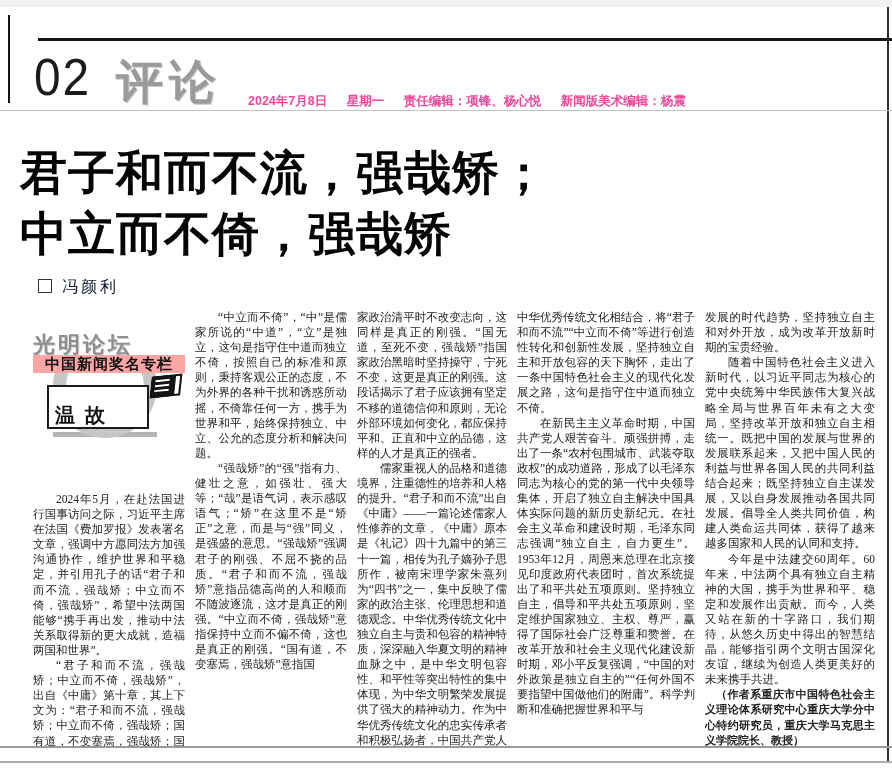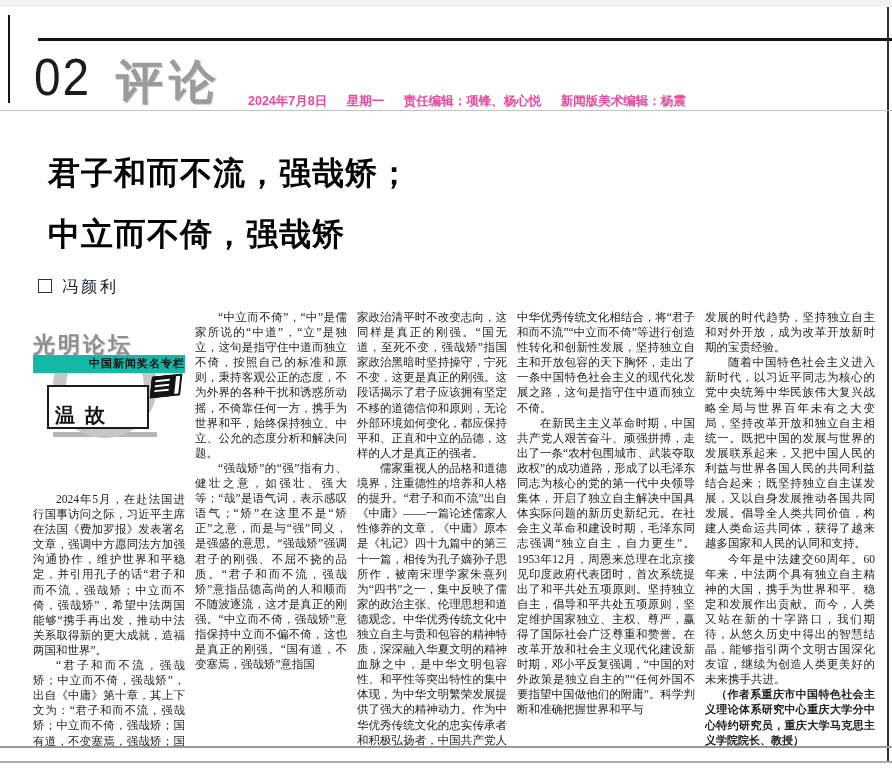--- a/index.html
+++ b/index.html
@@ -27,22 +27,22 @@
     text-shadow:1px 1px 0 #c9c9c9;
   }
   .dateline{
     position:absolute;left:248px;top:86px;font-size:12.5px;font-weight:bold;color:#ec4899;
     font-family:"Liberation Sans",sans-serif;white-space:nowrap;
   }
   .dateline span{margin-right:16px;}
 
   
   .headline{
-    position:absolute;left:48px;top:136px;width:700px;
-    font-size:32px;line-height:61px;font-weight:900;color:#050505;letter-spacing:1px;
+    position:absolute;left:20px;top:136px;width:700px;
+    font-size:47px;line-height:61px;font-weight:900;color:#050505;letter-spacing:1px;
     font-family:"Liberation Serif",serif;
   }
   .byline{
     position:absolute;left:38px;top:270px;font-size:16px;color:#0f172a;letter-spacing:3px;
   }
   .byline .sq{display:inline-block;width:12px;height:12px;border:1.5px solid #333;margin-right:10px;vertical-align:-1px;}
 
   
   .body-cols{
     position:absolute;left:33px;top:303px;width:844px;height:436px;
@@ -61,23 +61,23 @@
   .ring{
     position:absolute;left:20px;top:0;width:104px;height:104px;border-radius:50%;
     border:13px solid #c6c6c6;box-sizing:border-box;
   }
   .badge-title{
     position:relative;margin-top:24px;background:#fff;padding:3px 0;
     font-family:"Liberation Sans",sans-serif;font-size:22px;font-weight:900;color:#8e8e8e;
     letter-spacing:3px;text-align:left;text-shadow:1px 1px 0 #cfcfcf;
   }
   .badge-sub{
-    position:relative;background:#14b8a6;padding:1px 0 2px;
-    font-family:"Liberation Sans",sans-serif;font-size:11px;font-weight:bold;color:#111;
-    letter-spacing:1px;text-align:right;
+    position:relative;background:#fca5a5;padding:1px 0 2px;
+    font-family:"Liberation Sans",sans-serif;font-size:15px;font-weight:bold;color:#111;
+    letter-spacing:1px;text-align:center;
   }
   .stamp{
     position:relative;margin:12px 0 0 14px;width:86px;border:2.5px solid #1c1c1c;background:#fff;
     padding:21px 6px 4px;font-size:20px;font-weight:900;color:#111;letter-spacing:10px;
     font-family:"Liberation Sans",sans-serif;white-space:nowrap;
   }
   .book-icon{
     position:absolute;right:-34px;top:-12px;width:30px;height:22px;background:#141414;
     transform:skewX(-12deg) rotate(-6deg);
     box-shadow:inset 0 0 0 2px #141414, inset -6px 0 0 0 #fff;

